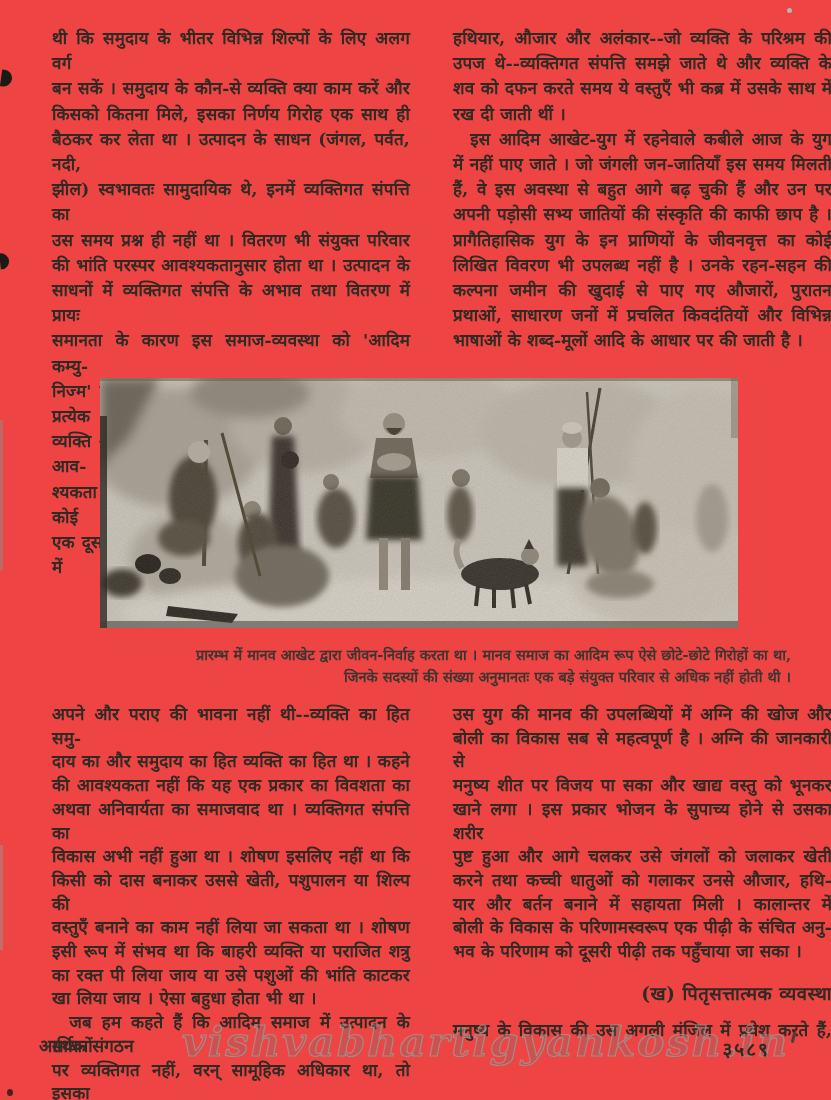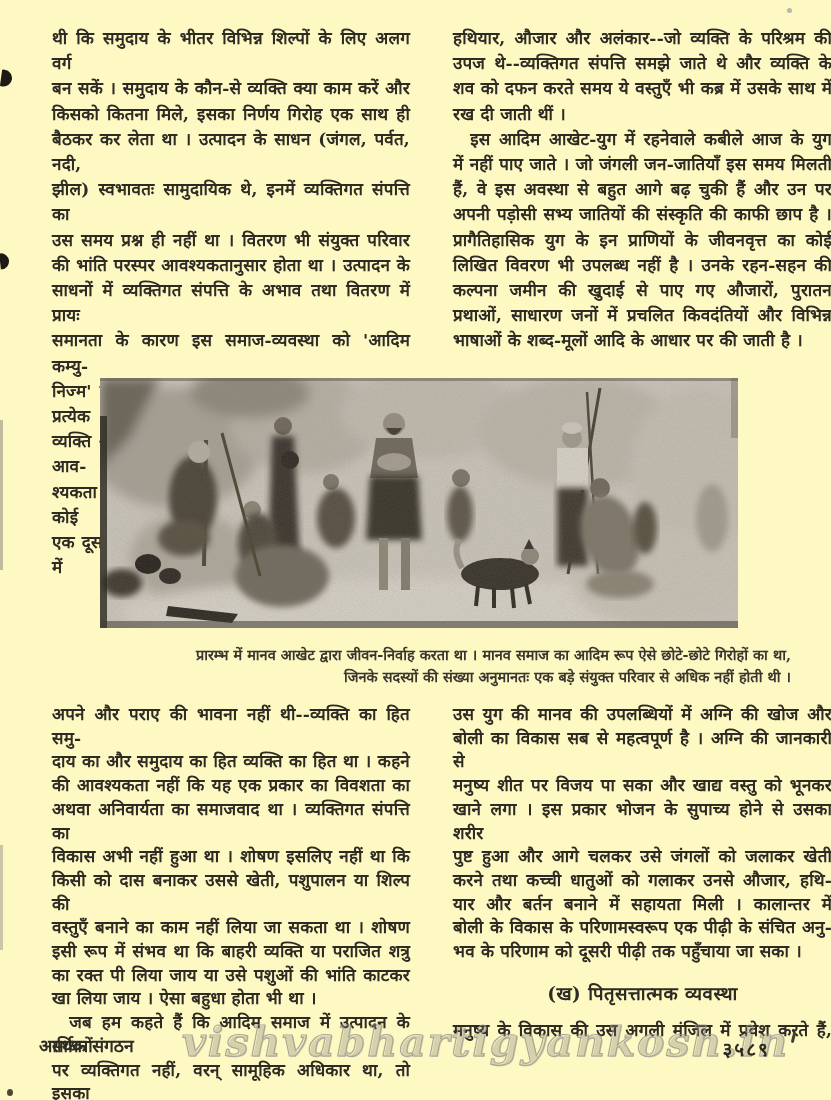--- a/index.html
+++ b/index.html
@@ -1,20 +1,20 @@
 <!DOCTYPE html>
 <html lang="hi"><head>
 <meta charset="utf-8">
 <style>
   html,body{margin:0;padding:0;background:#888;}
   .page{
     position:relative;
     width:831px;height:1100px;
     margin:0 auto;
-    background:#fef9c3;
+    background:#ef4444;
     overflow:hidden;
     font-family:"DejaVu Serif","Liberation Serif",serif;
     color:#2e2a24;
   }
   
   .col{position:absolute;font-size:17px;font-weight:600;}
   .tline{
     line-height:25.2px;
     text-align:justify;
     text-align-last:justify;
@@ -33,21 +33,21 @@
     background:#cdc8bd;
   }
   .photo svg{display:block;width:100%;height:100%;}
   .caption{
     position:absolute;left:40px;top:644px;width:751px;
     text-align:right;font-size:14.5px;font-weight:600;line-height:22px;
     color:#3a362f;
   }
   
   .section-heading{
-    text-align:center;
+    text-align:right;
     font-size:18.5px;font-weight:700;
     margin:16px 0 14px 0;
     letter-spacing:.5px;
   }
   
   .footer-left{position:absolute;left:39px;top:1033px;font-size:17.5px;font-weight:600;}
   .page-number{position:absolute;left:700px;top:1036px;width:70px;font-size:19px;font-weight:600;letter-spacing:2px;text-align:right;}
   .watermark{
     position:absolute;left:182px;top:1018px;width:480px;
     font-size:41px;font-style:italic;font-weight:700;

